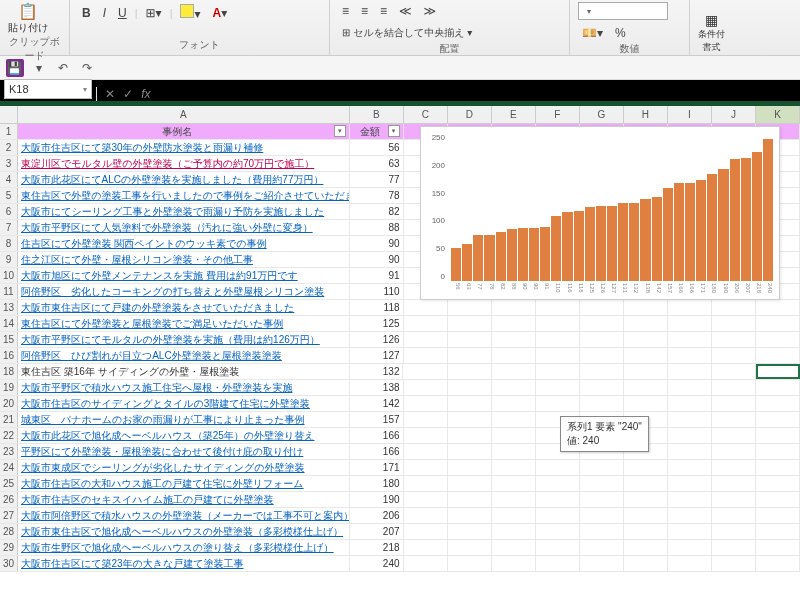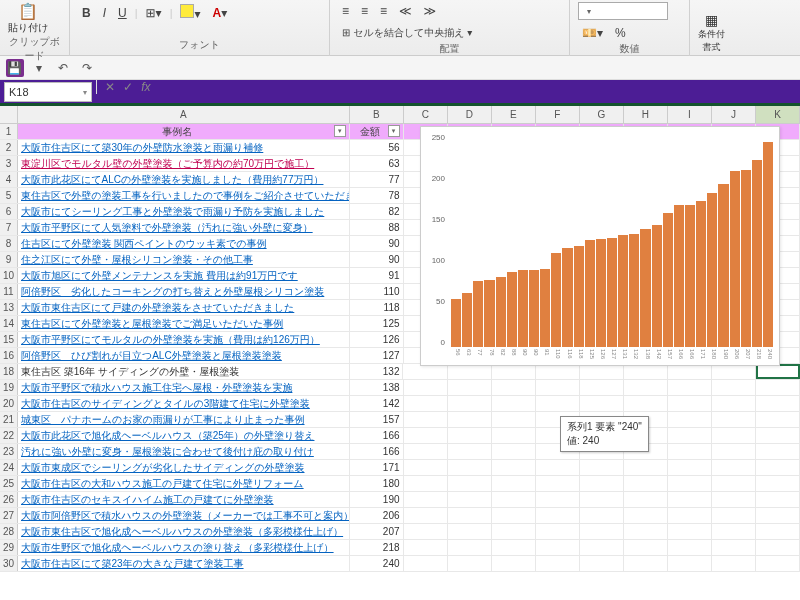--- a/index.html
+++ b/index.html
@@ -8,39 +8,39 @@
 .rgroup{border-right:1px solid #d0d0d0;padding:2px 8px;display:flex;flex-direction:column;justify-content:space-between;height:56px}
 .rgroup .tools{display:flex;gap:4px;align-items:center;flex-wrap:wrap}
 .rgroup .label{font-size:10px;color:#666;text-align:center;padding-bottom:2px}
 .tbtn{background:transparent;border:none;padding:2px 4px;font-size:12px;color:#444;cursor:pointer;border-radius:2px}
 .ddown{display:inline-flex;align-items:center;border:1px solid #aaa;background:#fff;height:18px;padding:0 4px;font-size:10px}
 .ddown::after{content:"▾";margin-left:4px;font-size:8px;color:#666}
 .swatch{width:14px;height:14px;display:inline-block}
 .qat{background:#f5f5f5;border-bottom:1px solid #ddd;height:24px;display:flex;align-items:center;padding:0 6px;gap:6px}
 .qat .qbtn{width:18px;height:18px;display:flex;align-items:center;justify-content:center;font-size:12px;color:#555}
 .purple{background:#7b2e8e;color:#fff;border-radius:2px}
-.namebox{background:#4c1d95;border-bottom:3px solid #14532d;height:26px;display:flex;align-items:flex-start}
+.namebox{background:#000000;border-bottom:5px solid #14532d;height:26px;display:flex;align-items:flex-end}
 .nameref{width:88px;border:1px solid #bbb;margin:2px 4px;height:20px;display:flex;align-items:center;padding:0 4px;background:#fff}
 .nameref::after{content:"▾";margin-left:auto;font-size:8px;color:#888}
 .fx-area{display:flex;align-items:center;gap:8px;border-left:1px solid #ddd;padding:0 8px;flex:1}
 .fx-area span{color:#888;font-size:12px}
 .sheet{position:relative;height:494px;overflow:hidden}
 .colhdr{display:flex;background:#f0f0f0;border-bottom:1px solid #ccc;height:18px;position:sticky;top:0}
 .ch{border-right:1px solid #ccc;text-align:center;font-size:10px;color:#555;line-height:18px;background:#f0f0f0}
 .ch.sel{background:#d0e0c0}
 .rowhdr{width:18px;background:#f0f0f0;border-right:1px solid #ccc;text-align:center;font-size:10px;color:#555;line-height:16px;flex-shrink:0}
 .row{display:flex;height:16px;border-bottom:1px solid #e8e8e8}
 .cell{border-right:1px solid #e8e8e8;padding:0 3px;font-size:10px;line-height:16px;overflow:hidden;white-space:nowrap}
 .hdr-row .cell{background:#f0abfc;text-align:center;font-weight:500;color:#444}
 .link{color:#0563c1;text-decoration:underline;cursor:pointer}
 .redlink{color:#c00050;text-decoration:underline;cursor:pointer}
 .amt{text-align:right}
 .selcell{border:2px solid #217346;background:#fff}
 .filter-btn{float:right;width:12px;height:12px;border:1px solid #999;background:#fff;margin-top:1px;font-size:7px;text-align:center;line-height:10px;color:#666}
-.chart{position:absolute;left:420px;top:20px;width:360px;height:240px;background:#fff;border:1px solid #ccc;box-shadow:1px 1px 3px rgba(0,0,0,.1)}
+.chart{position:absolute;left:420px;top:20px;width:360px;height:174px;background:#fff;border:1px solid #ccc;box-shadow:1px 1px 3px rgba(0,0,0,.1)}
 .chart-inner{position:relative;width:100%;height:100%;padding:6px 6px 18px 30px}
 .yaxis{position:absolute;left:0;top:6px;bottom:18px;width:26px;display:flex;flex-direction:column;justify-content:space-between;font-size:8px;color:#666;text-align:right;padding-right:2px}
 .plot{position:absolute;left:30px;right:6px;top:6px;bottom:18px;display:flex;align-items:flex-end;gap:1px}
 .bar{flex:1;background:#e08040;min-width:2px}
 .xaxis{position:absolute;left:30px;right:6px;bottom:2px;height:14px;display:flex;gap:1px;font-size:6px;color:#888}
 .xt{flex:1;writing-mode:vertical-rl;text-orientation:mixed;overflow:hidden;height:14px}
 .tooltip{position:absolute;left:560px;top:310px;background:#fff;border:1px solid #888;padding:3px 6px;font-size:10px;color:#333;box-shadow:1px 1px 2px rgba(0,0,0,.2);white-space:nowrap}
 .w-A{width:340px}.w-B{width:55px}.w-o{width:45px}
 </style>
 </head>
@@ -408,21 +408,21 @@
         <div class="cell w-o"></div>
         <div class="cell w-o"></div>
         <div class="cell w-o"></div>
         <div class="cell w-o"></div>
         <div class="cell w-o"></div>
         <div class="cell w-o"></div>
         <div class="cell w-o"></div>
       </div>
       <div class="row">
         <div class="rowhdr">23</div>
-        <div class="cell w-A"><span class="link">汚れに強い外壁に変身・屋根塗装に合わせて後付け庇の取り付け</span></div>
+        <div class="cell w-A"><span class="link">平野区にて外壁塗装・屋根塗装に合わせて後付け庇の取り付け</span></div>
         <div class="cell w-B amt">166</div>
         <div class="cell w-o"></div>
         <div class="cell w-o"></div>
         <div class="cell w-o"></div>
         <div class="cell w-o"></div>
         <div class="cell w-o"></div>
         <div class="cell w-o"></div>
         <div class="cell w-o"></div>
         <div class="cell w-o"></div>
         <div class="cell w-o"></div>

